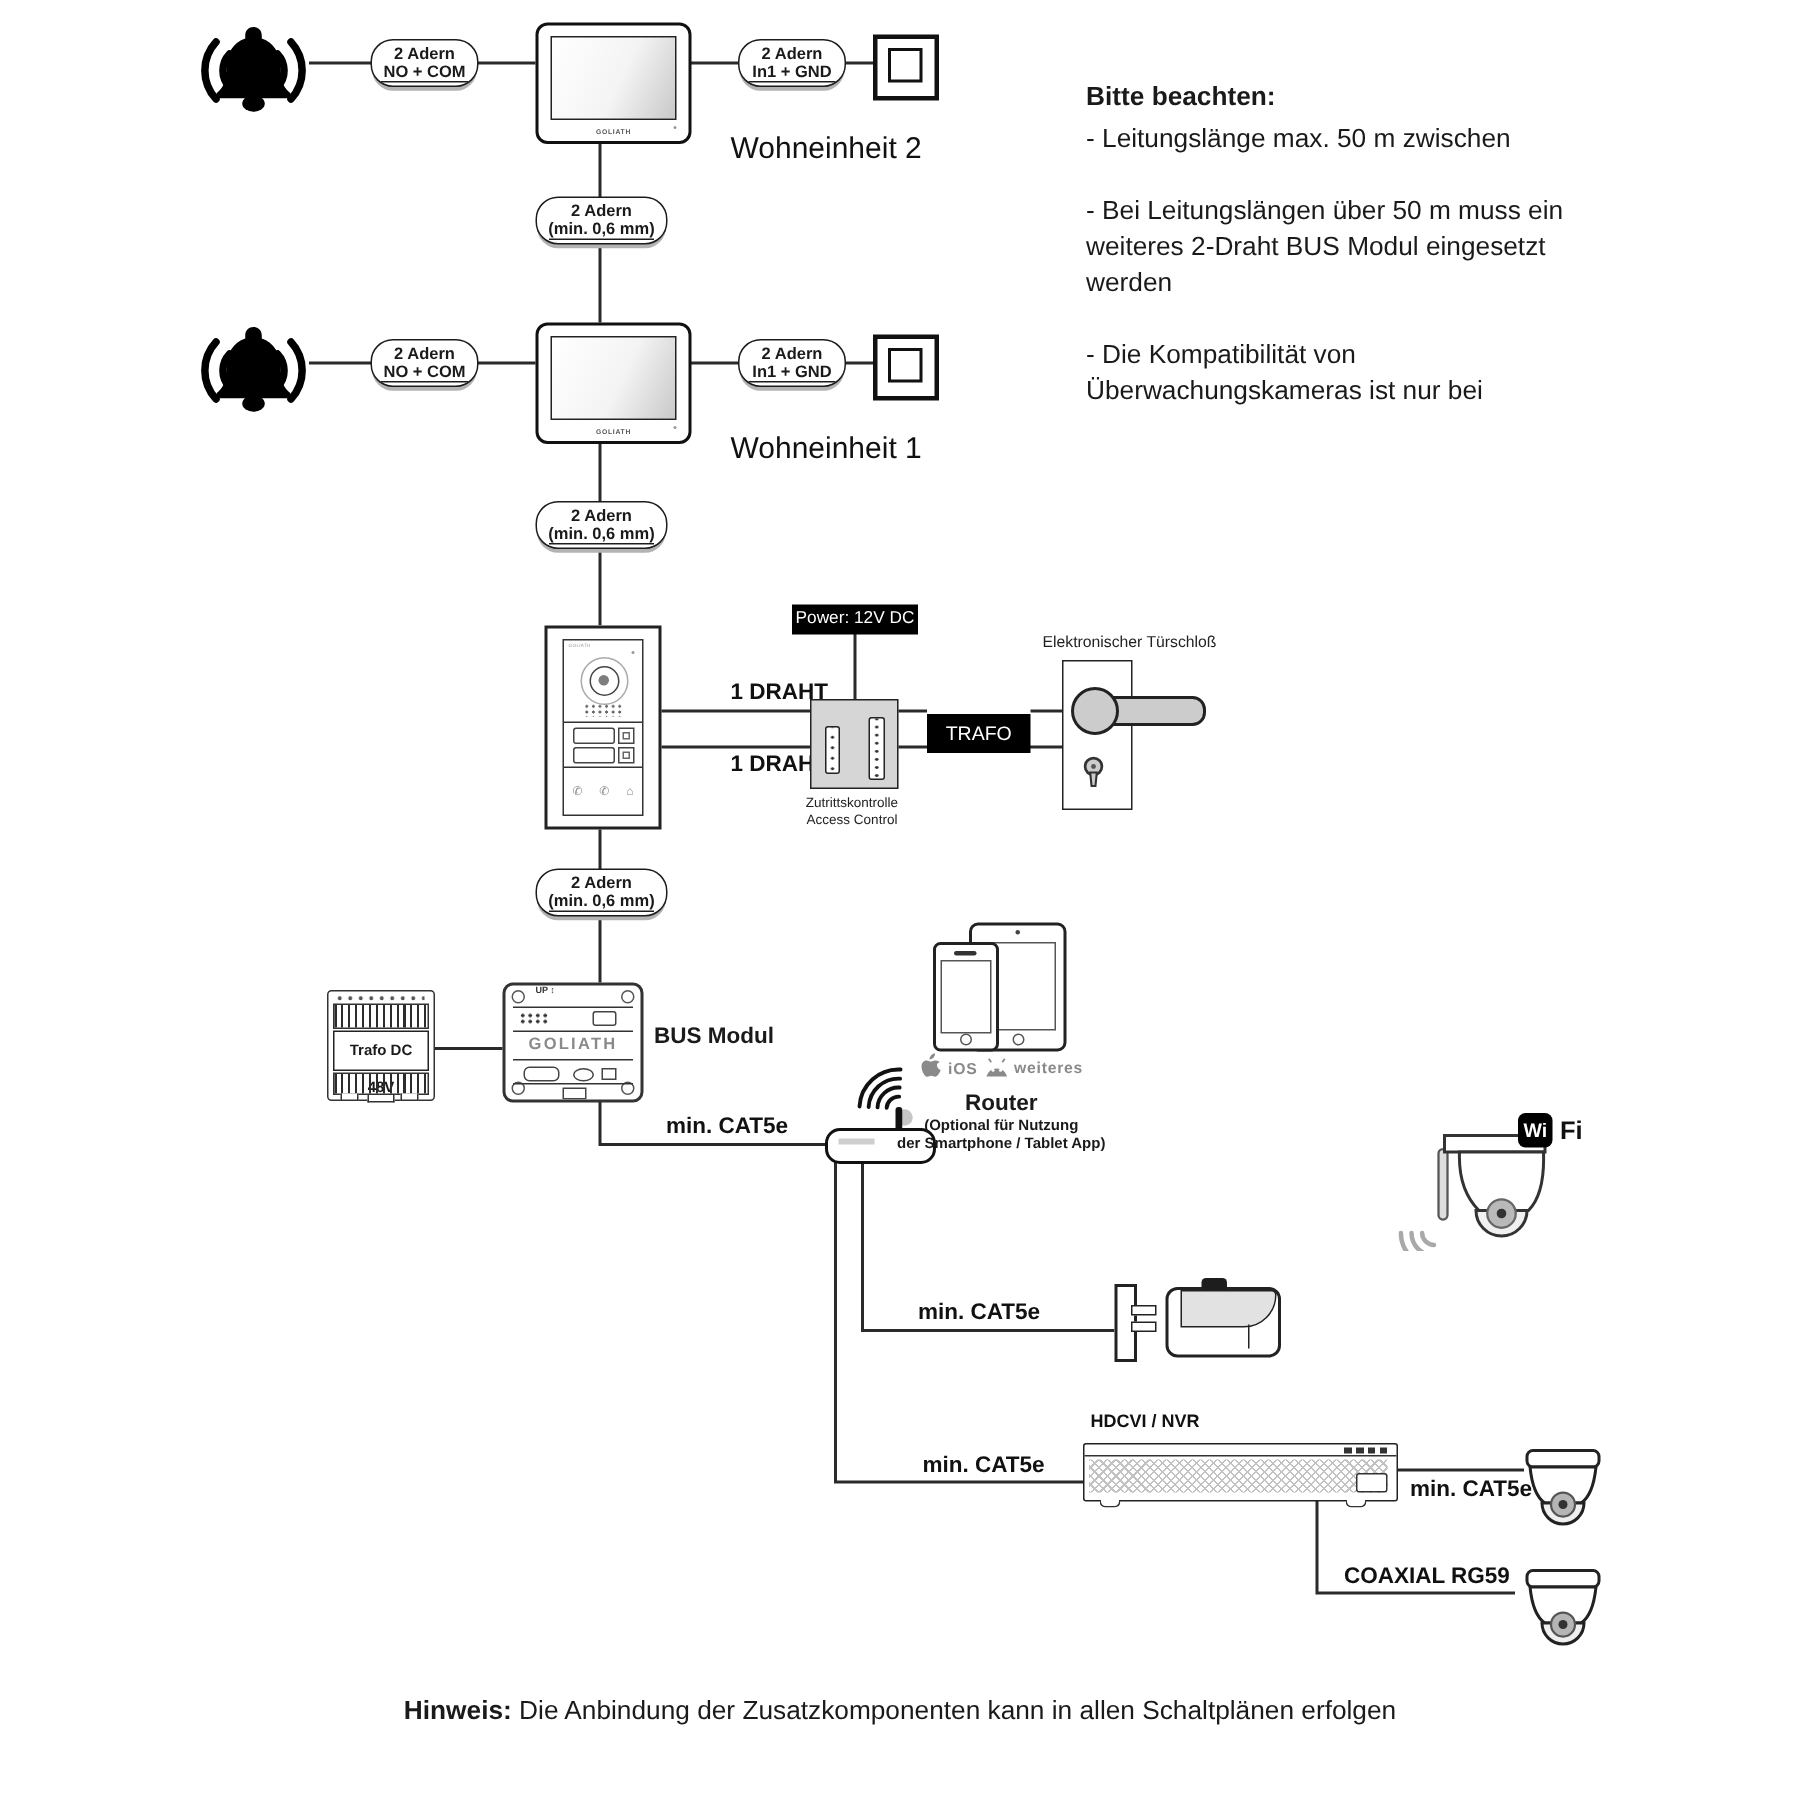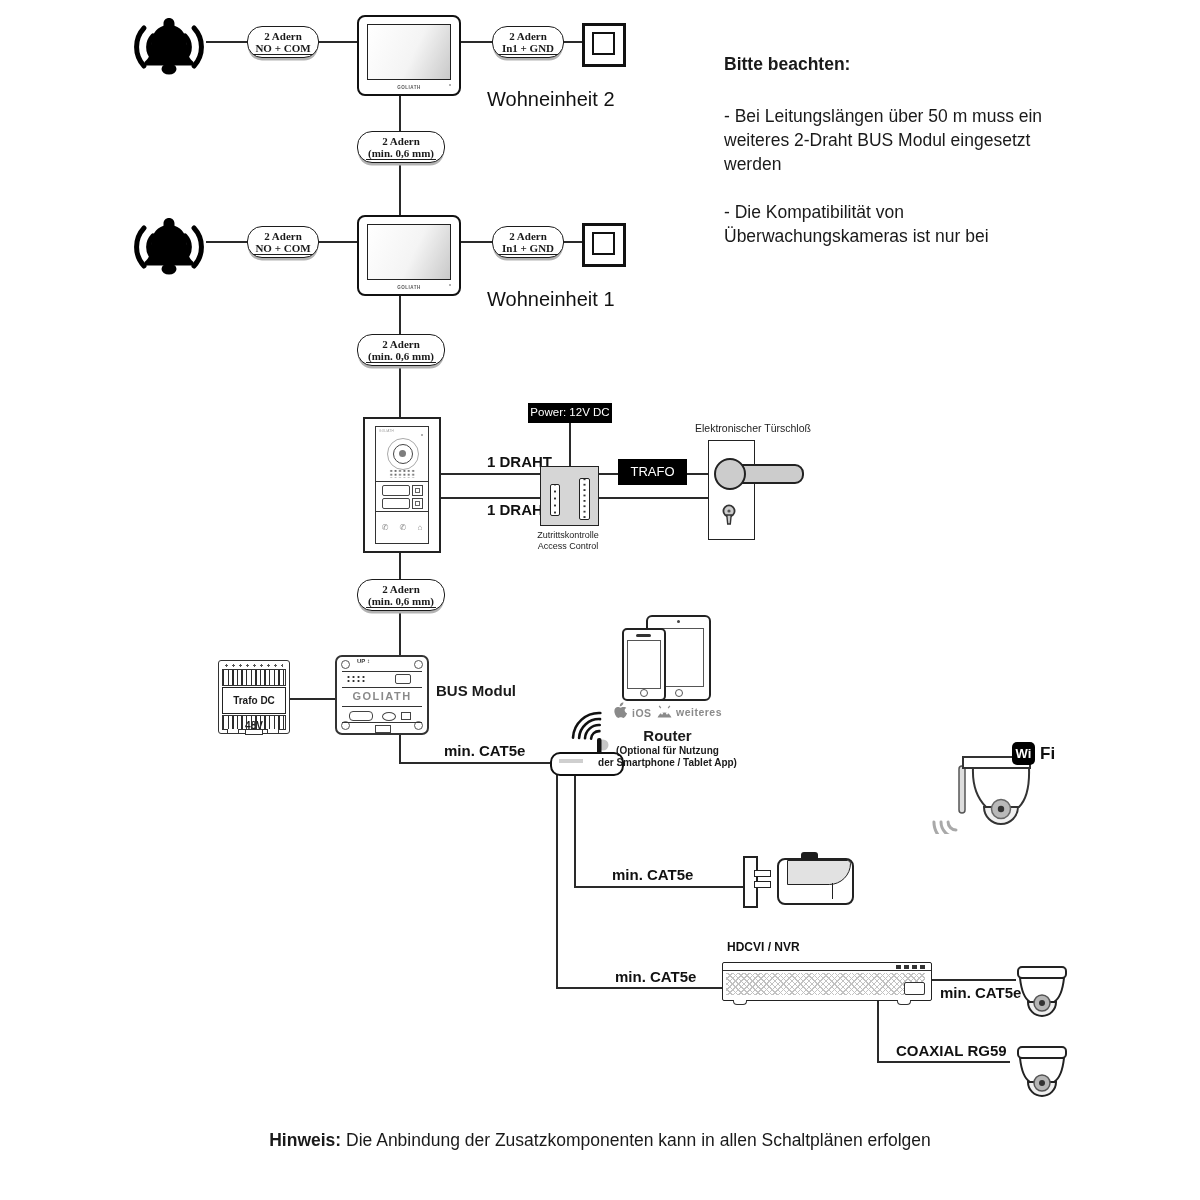--- a/index.html
+++ b/index.html
@@ -8,21 +8,21 @@
     font-family:"Liberation Sans",sans-serif;color:#1a1a1a;overflow:hidden;
   }
   .abs{position:absolute;}
   
   .wire-label{position:absolute;font-weight:bold;font-size:15px;color:#111;white-space:nowrap;}
   .small-caption{position:absolute;font-size:9px;color:#222;text-align:center;line-height:11px;white-space:nowrap;}
   
   .pill{
     position:absolute;width:70px;height:30px;background:#fff;
     border:1.6px solid #1c1c1c;border-radius:15px;text-align:center;
-    box-shadow:0 3.5px 0 -1px #b3b3b3;z-index:3;font-family:Liberation Serif, serif;
+    box-shadow:0 3.5px 0 -1px #b3b3b3;z-index:3;
   }
   .pill.wide{width:86px;}
   .pill .l1,.pill .l2{font-size:11px;font-weight:bold;line-height:12.5px;}
   .pill .l1{margin-top:2.5px;}
   .pill::after{content:"";position:absolute;left:9%;right:9%;bottom:2.5px;border-bottom:1.6px solid #1c1c1c;}
   
   .monitor{position:absolute;width:100px;height:77px;background:#fff;border:2.2px solid #111;border-radius:8px;z-index:2;}
   .monitor .screen{position:absolute;left:8px;top:7px;width:82px;height:54px;border:1.6px solid #222;
      background:linear-gradient(115deg,#ffffff 0%,#f4f4f4 55%,#c9c9c9 100%);}
   .monitor .brand{position:absolute;left:0;right:0;bottom:4px;text-align:center;font-size:9px;color:#555;
@@ -249,21 +249,21 @@
 
 <div class="access">
   <div class="pinhdr" style="left:9px;top:17px;width:8px;height:30px;background-size:8px 7px"></div>
   <div class="pinhdr" style="left:38px;top:11px;width:9px;height:40px;background-size:9px 5.4px"></div>
 </div>
 <div class="small-caption" style="left:527px;top:530px;width:82px">
   <div>Zutrittskontrolle</div>
   <div>Access Control</div>
 </div>
 
-<div class="blackbox" style="left:618px;top:459px;width:69px;height:26px;font-size:13px;line-height:26px">TRAFO</div>
+<div class="blackbox" style="left:618px;top:476px;width:69px;height:26px;font-size:13px;line-height:26px">TRAFO</div>
 
 <div class="abs" style="left:695px;top:422px;font-size:10.5px;color:#222;z-index:2">Elektronischer Türschloß</div>
 <div class="lock-rect"></div>
 <div class="lock-bar"></div>
 <div class="lock-knob"></div>
 <svg class="abs" style="left:721px;top:504px;z-index:4" width="16" height="24" viewBox="0 0 16 24">
   <circle cx="8" cy="7" r="5.6" fill="#ccc" stroke="#333" stroke-width="1.8"></circle>
   <path d="M5.8,11 L10.2,11 L9.3,20 L6.7,20 Z" fill="#ccc" stroke="#333" stroke-width="1.4"></path>
   <circle cx="8" cy="7" r="1.6" fill="#555"></circle>
 </svg>
@@ -398,20 +398,21 @@
 <svg class="abs" style="left:1013px;top:1044px;z-index:2" width="58" height="54" viewBox="0 0 58 54">
   <rect x="5" y="3" width="48" height="11" rx="4" fill="#fff" stroke="#222" stroke-width="2"></rect>
   <path d="M7,14 Q9,33 17,38 L41,38 Q49,33 51,14 Z" fill="#fff" stroke="#222" stroke-width="2"></path>
   <path d="M15,38 a14,14 0 0,0 28,0 z" fill="#efefef" stroke="#222" stroke-width="2"></path>
   <circle cx="29" cy="39" r="8" fill="#b5b5b5" stroke="#555" stroke-width="1.5"></circle>
   <circle cx="29" cy="39" r="3" fill="#333"></circle>
 </svg>
 
 <div class="notes">
   <div class="title">Bitte beachten:</div>
+  <div class="note-line">- Leitungslänge max. 50 m zwischen</div>
   <div class="note-line"></div>
   <div class="note-line">- Bei Leitungslängen über 50 m muss ein</div>
   <div class="note-line">weiteres 2-Draht BUS Modul eingesetzt</div>
   <div class="note-line">werden</div>
   <div class="note-line"></div>
   <div class="note-line">- Die Kompatibilität von</div>
   <div class="note-line">Überwachungskameras ist nur bei</div>
 </div>
 
 <div class="footer">

